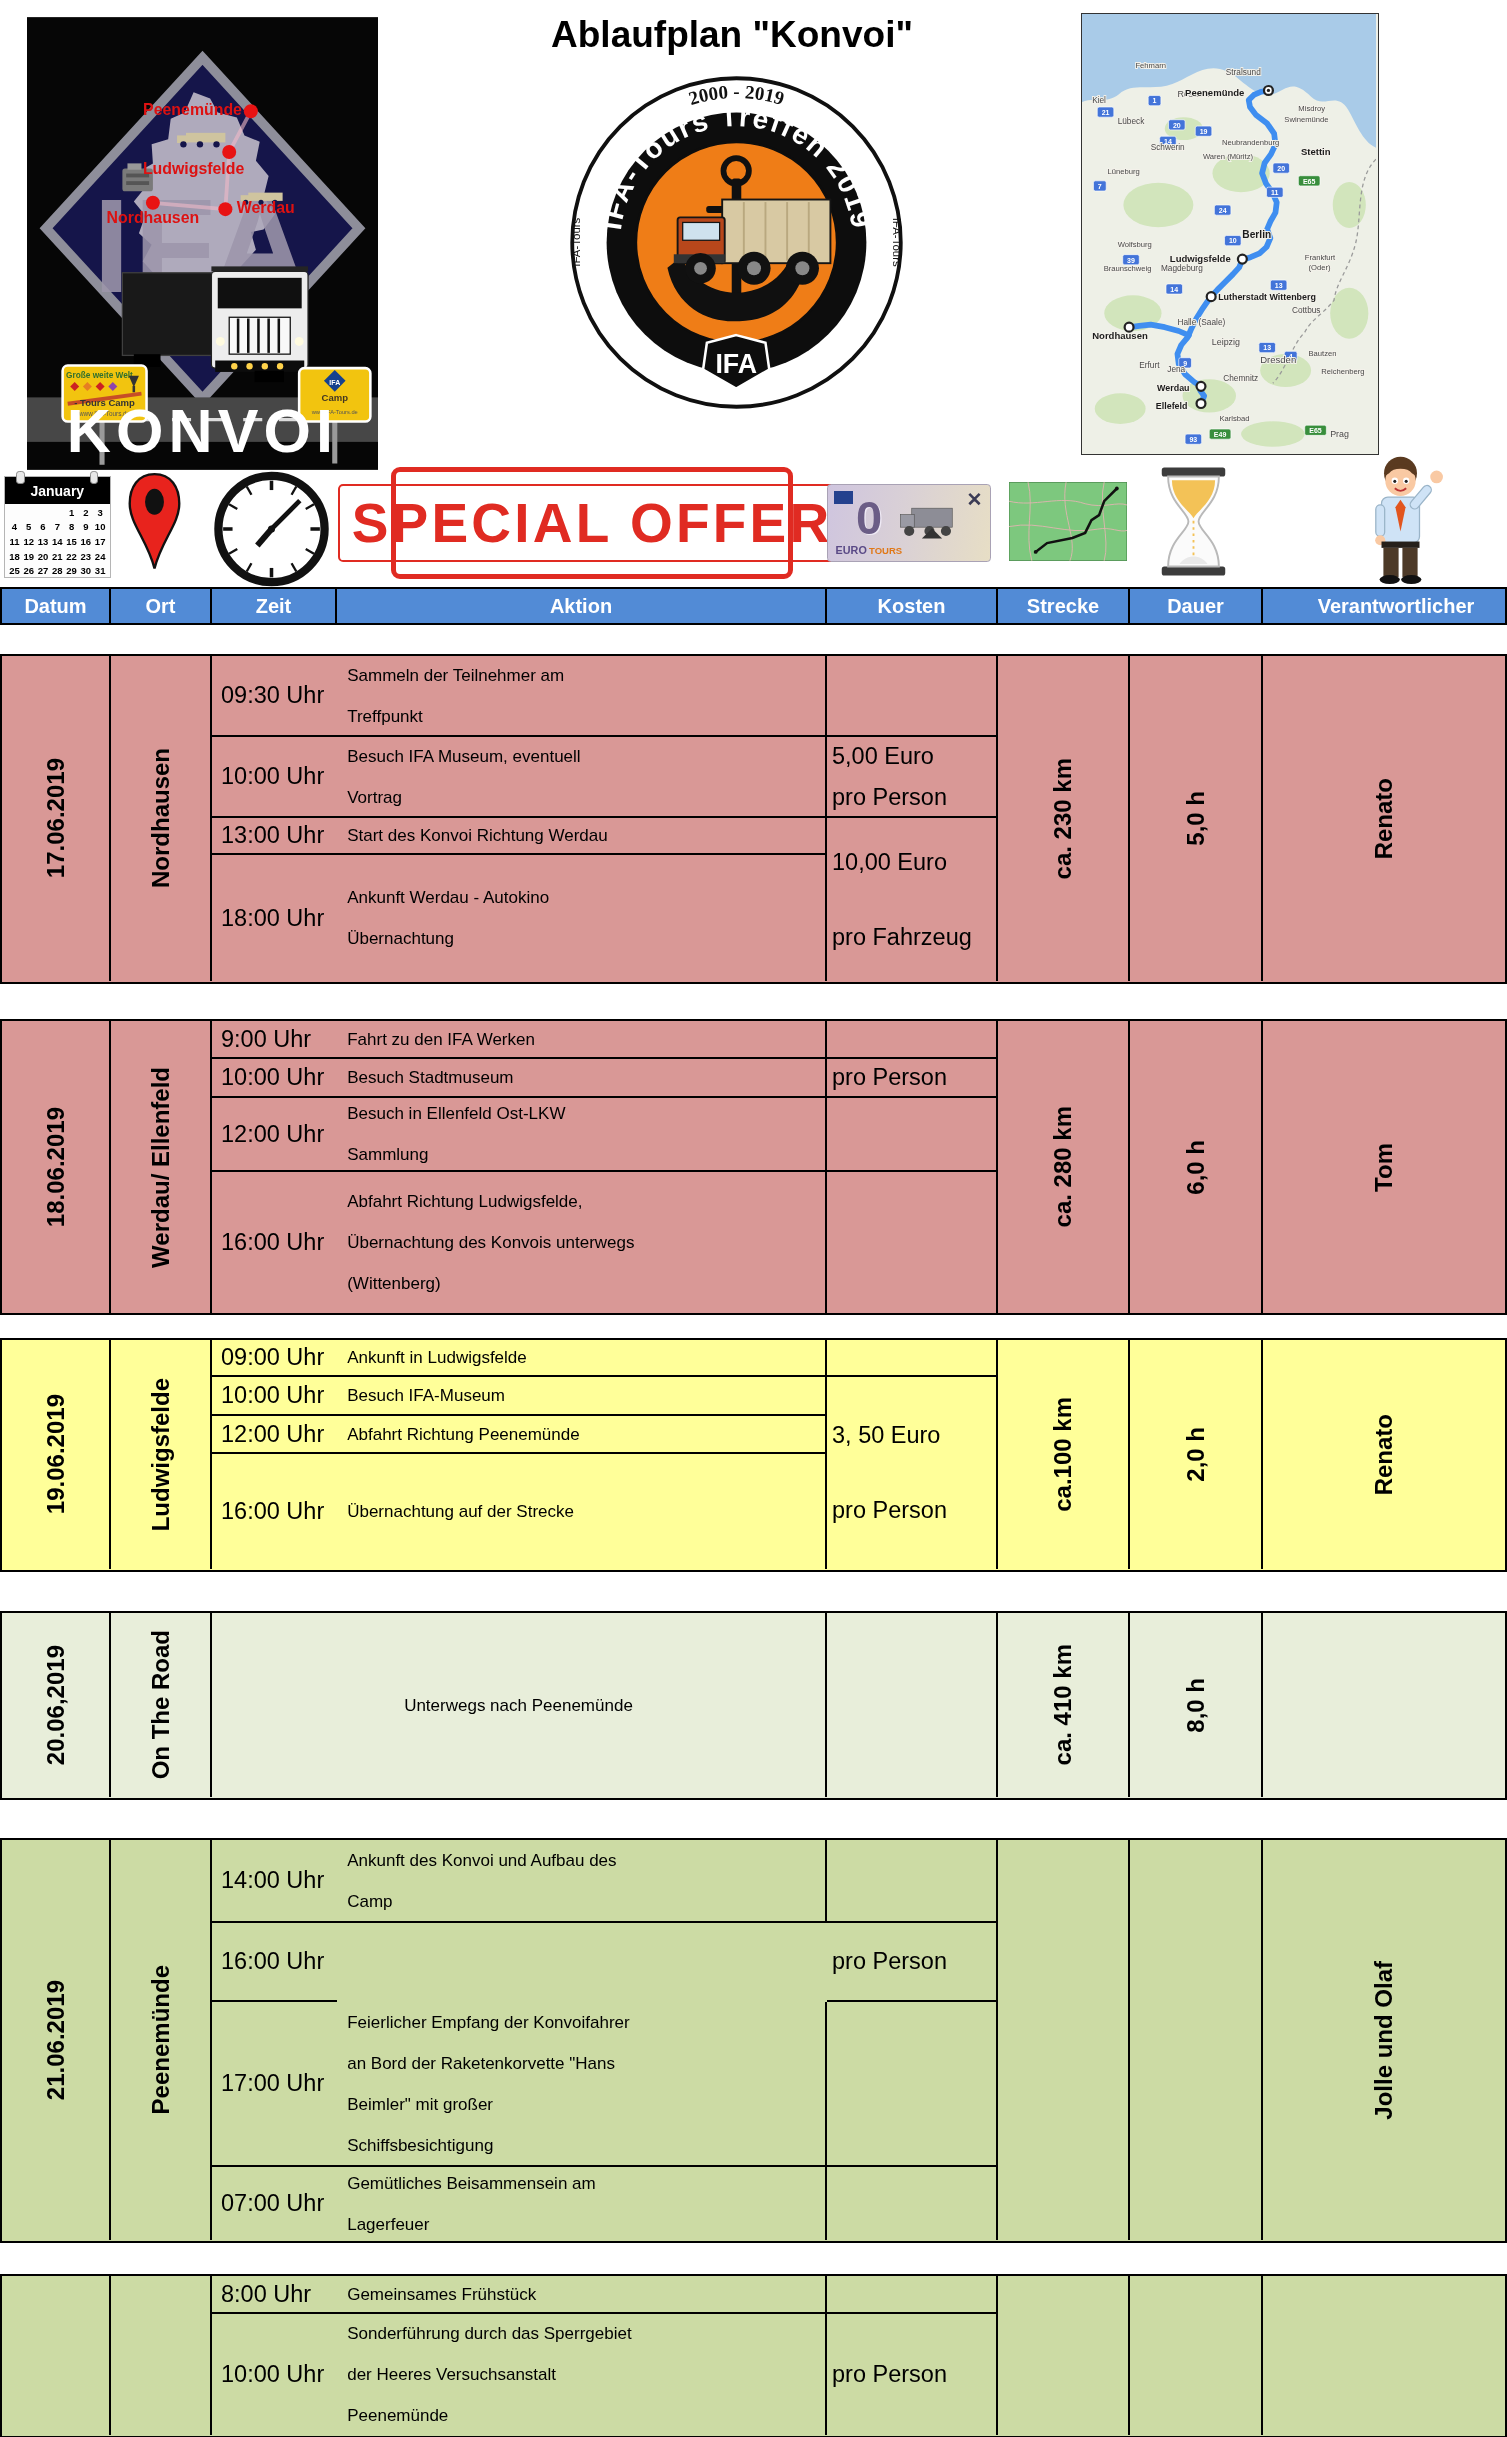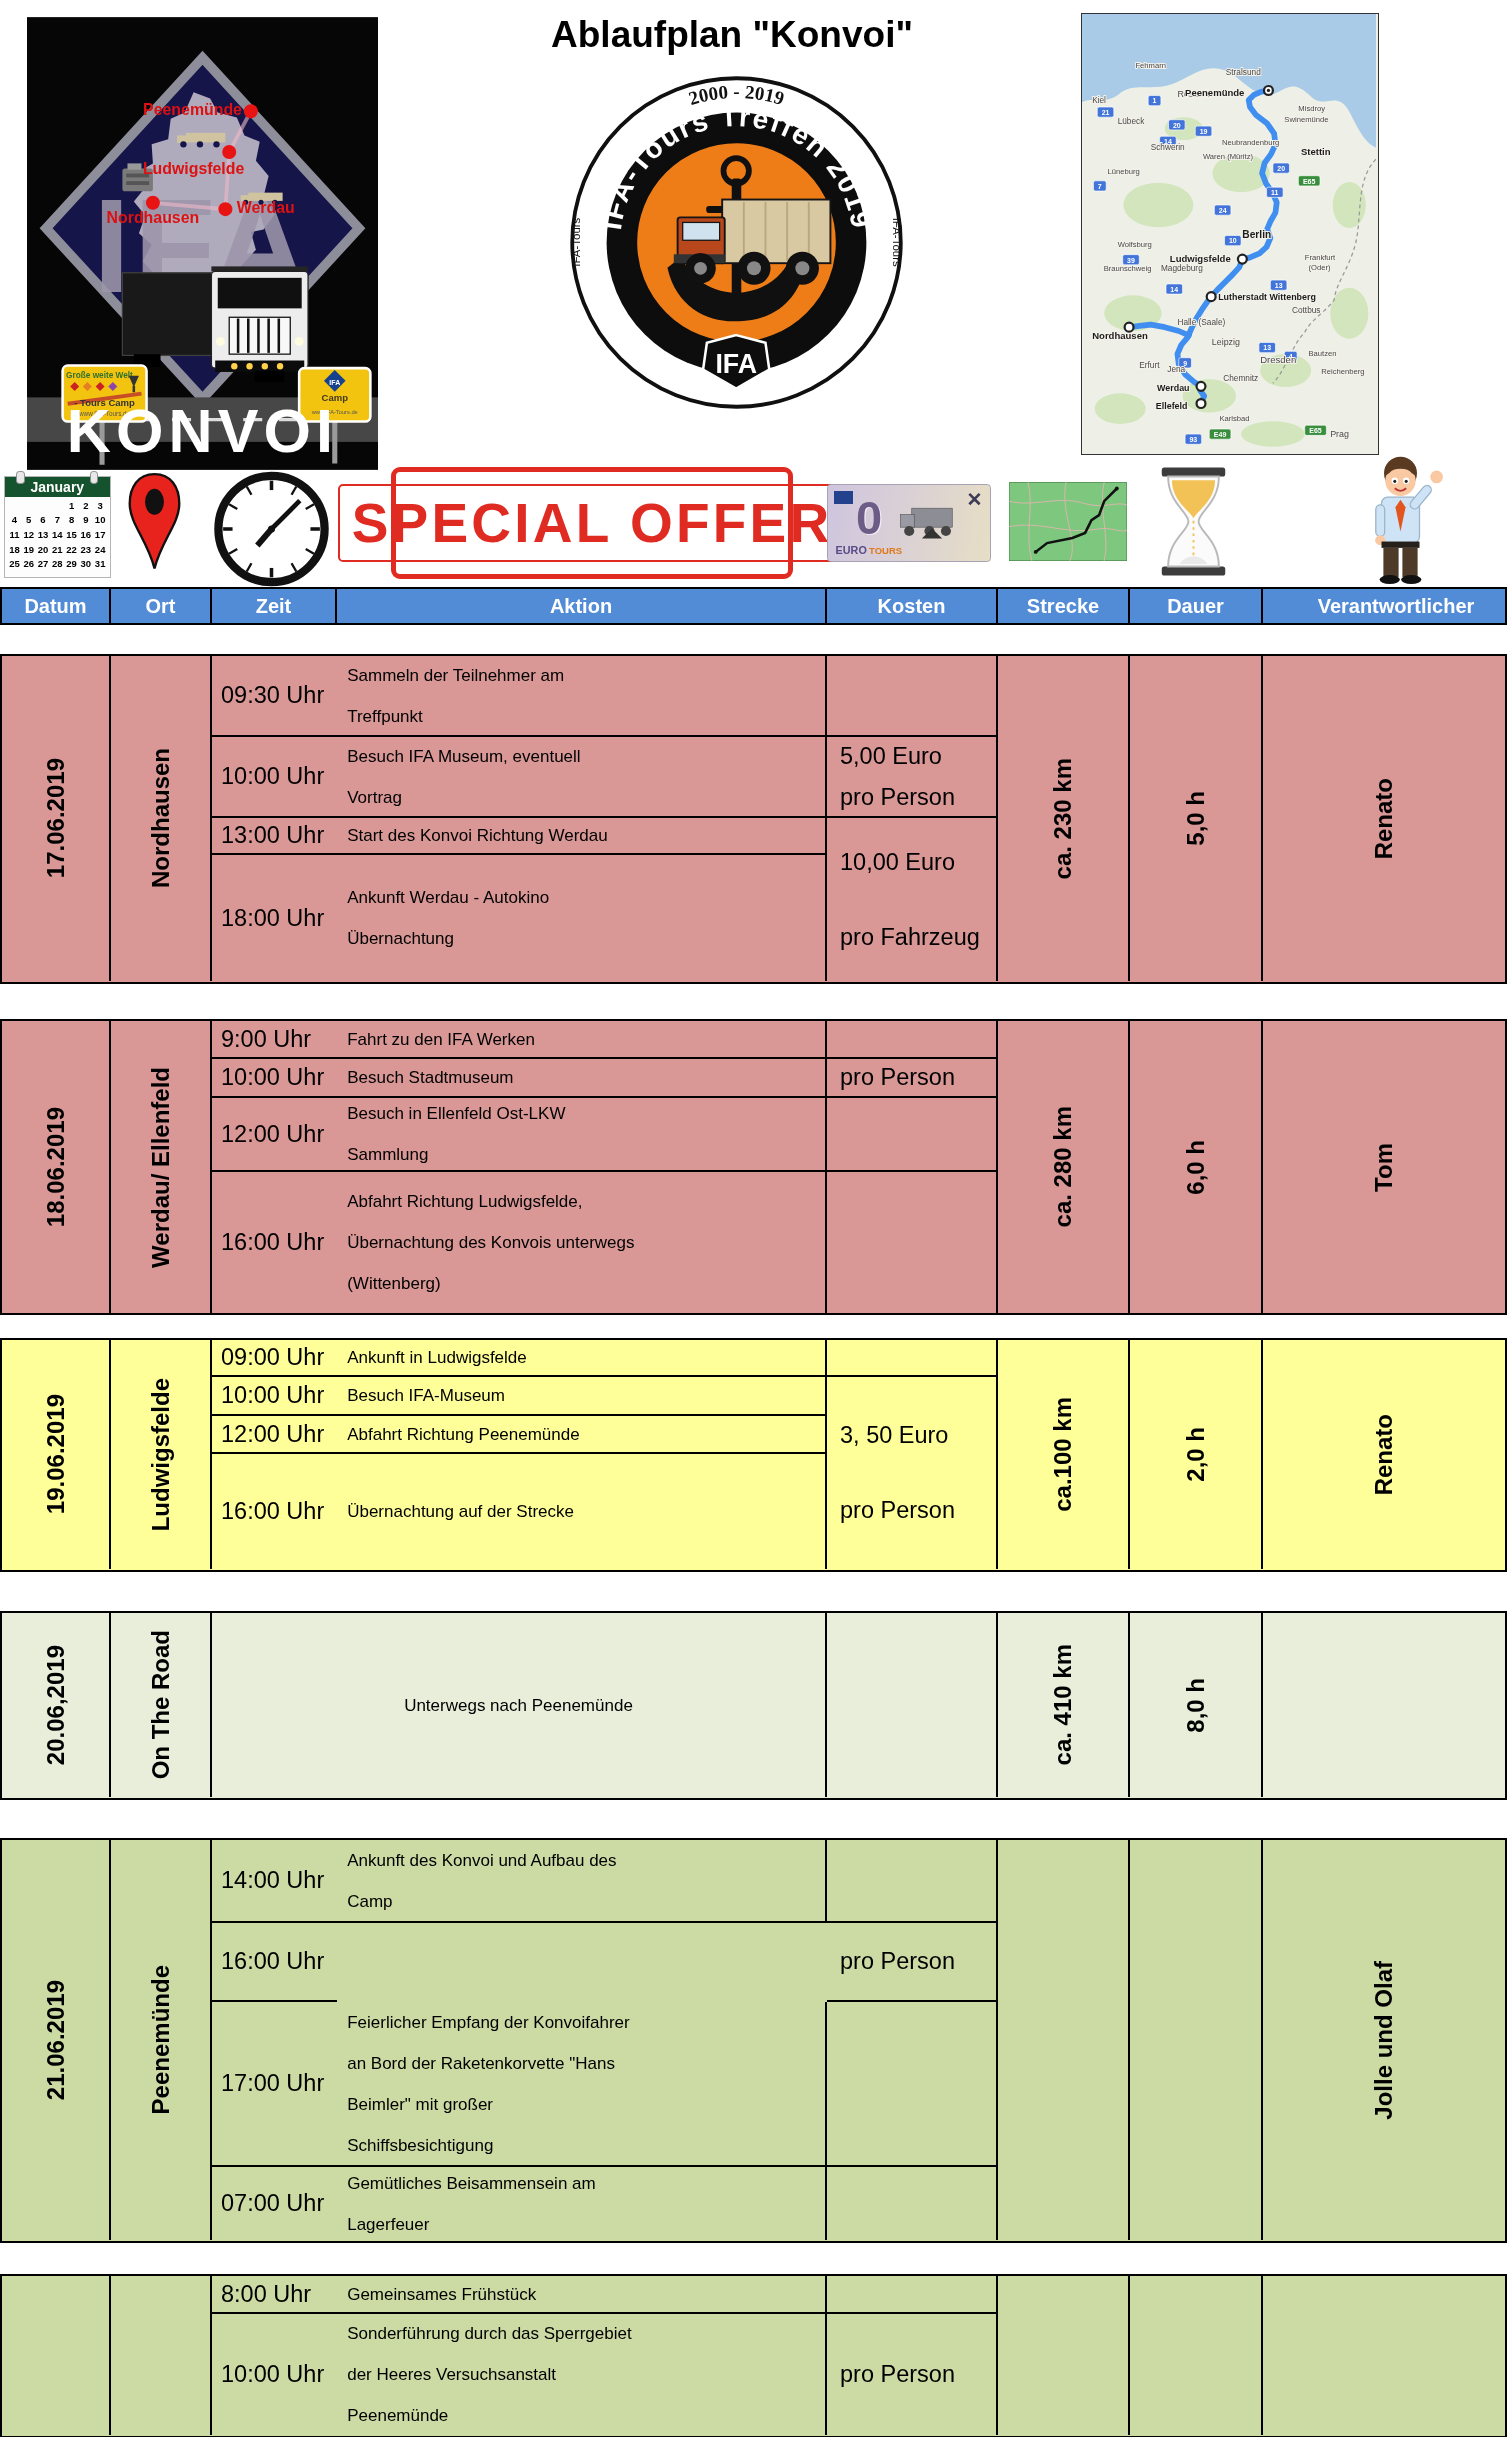--- a/index.html
+++ b/index.html
@@ -9,21 +9,21 @@
   #title{position:absolute;left:414px;top:14px;width:636px;text-align:center;
          font-size:37px;font-weight:bold;}
   #poster{position:absolute;left:27px;top:16.5px;width:351px;height:453px;}
   #badge{position:absolute;left:563px;top:69px;width:347px;height:347px;}
   #mappanel{position:absolute;left:1081px;top:12.7px;width:298px;height:442px;
             border:1.9px solid #333;background:#eef0e7;box-sizing:border-box;}
   
   .icon{position:absolute;}
   #icon-calendar{left:3.8px;top:476px;width:107px;height:102px;background:#fdfdfd;
                  border:1.3px solid #b5b5b5;box-sizing:border-box;}
-  #cal-head{height:20px;background:#14532d;color:#fff;font-weight:bold;font-size:14px;
+  #cal-head{height:27px;background:#000000;color:#fff;font-weight:bold;font-size:14px;
             display:flex;align-items:center;justify-content:center;position:relative;}
   #cal-head:before,#cal-head:after{content:"";position:absolute;top:-6.4px;width:6.4px;height:11.5px;
             border:1.9px solid #8d8d8d;border-radius:3.2px;background:#e8e8e8;}
   #cal-head:before{left:11.5px}#cal-head:after{right:11.5px}
   #cal-grid{display:grid;grid-template-columns:repeat(7,1fr);padding:1.9px 2.5px;
             font-size:9.5px;font-weight:bold;line-height:14.6px;text-align:center;}
   #stamp{left:391px;top:467px;width:402px;height:112px;border:5.7px solid #e02b22;border-radius:9px;
          display:flex;align-items:center;justify-content:center;box-sizing:border-box;}
   #stamp .inner{border:2.5px solid #e02b22;border-radius:5.1px;padding:5.1px 11.5px;
          font-size:55px;font-weight:900;letter-spacing:3.2px;color:#e02b22;white-space:nowrap;}
@@ -44,21 +44,21 @@
           color:#fff;font-weight:bold;font-size:20px;box-sizing:border-box;}
   #hdr .h:last-child{border-right:none;margin-left:24px;}
   .day{position:absolute;left:0;width:1507px;border:2.5px solid #000;}
   .c{box-sizing:border-box;border-right:2.5px solid #000;border-bottom:2.5px solid #000;}
   .br0{border-right:none!important}.bb0{border-bottom:none!important}
   .vc{display:flex;align-items:center;justify-content:center;}
   .vt{writing-mode:vertical-rl;transform:rotate(180deg);font-weight:bold;font-size:24px;white-space:pre;}
   .z{font-size:23.5px;padding-left:9px;display:flex;align-items:center;white-space:pre;}
   .a{font-size:17px;padding-left:10.2px;display:flex;align-items:center;white-space:pre-line;line-height:41px;}
   .ac{justify-content:center;padding-left:0;text-align:center;}
-  .k{font-size:23.5px;padding-left:13px;display:flex;align-items:center;white-space:pre-line;line-height:41px;}
+  .k{font-size:23.5px;padding-left:5px;display:flex;align-items:center;white-space:pre-line;line-height:41px;}
   .k.m{line-height:75px;}
   .bg-pink{background:#d99896}.bg-yellow{background:#ffff99}.bg-pale{background:#e8eeda}.bg-green{background:#ccdba4}
 </style>
 </head>
 <body>
 
 <div id="page">
 
   <div id="title">Ablaufplan "Konvoi"</div>
 

